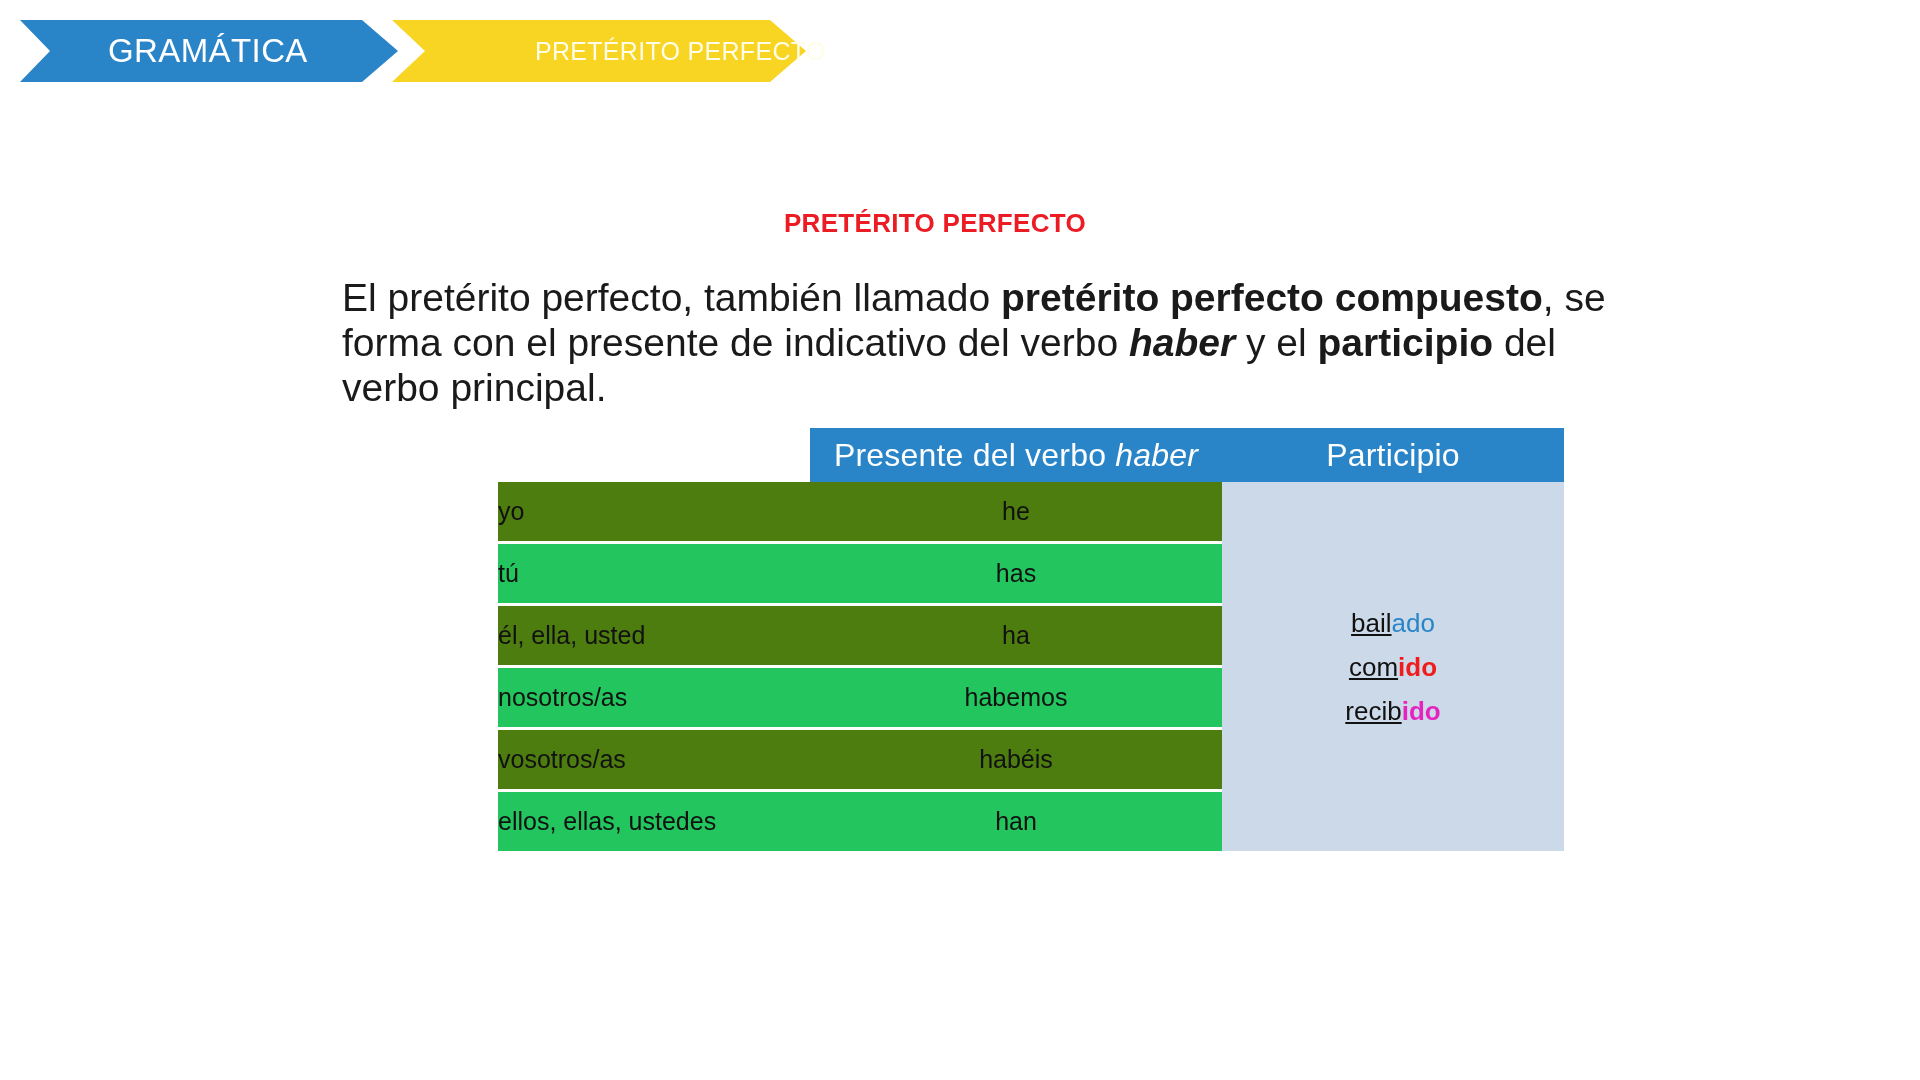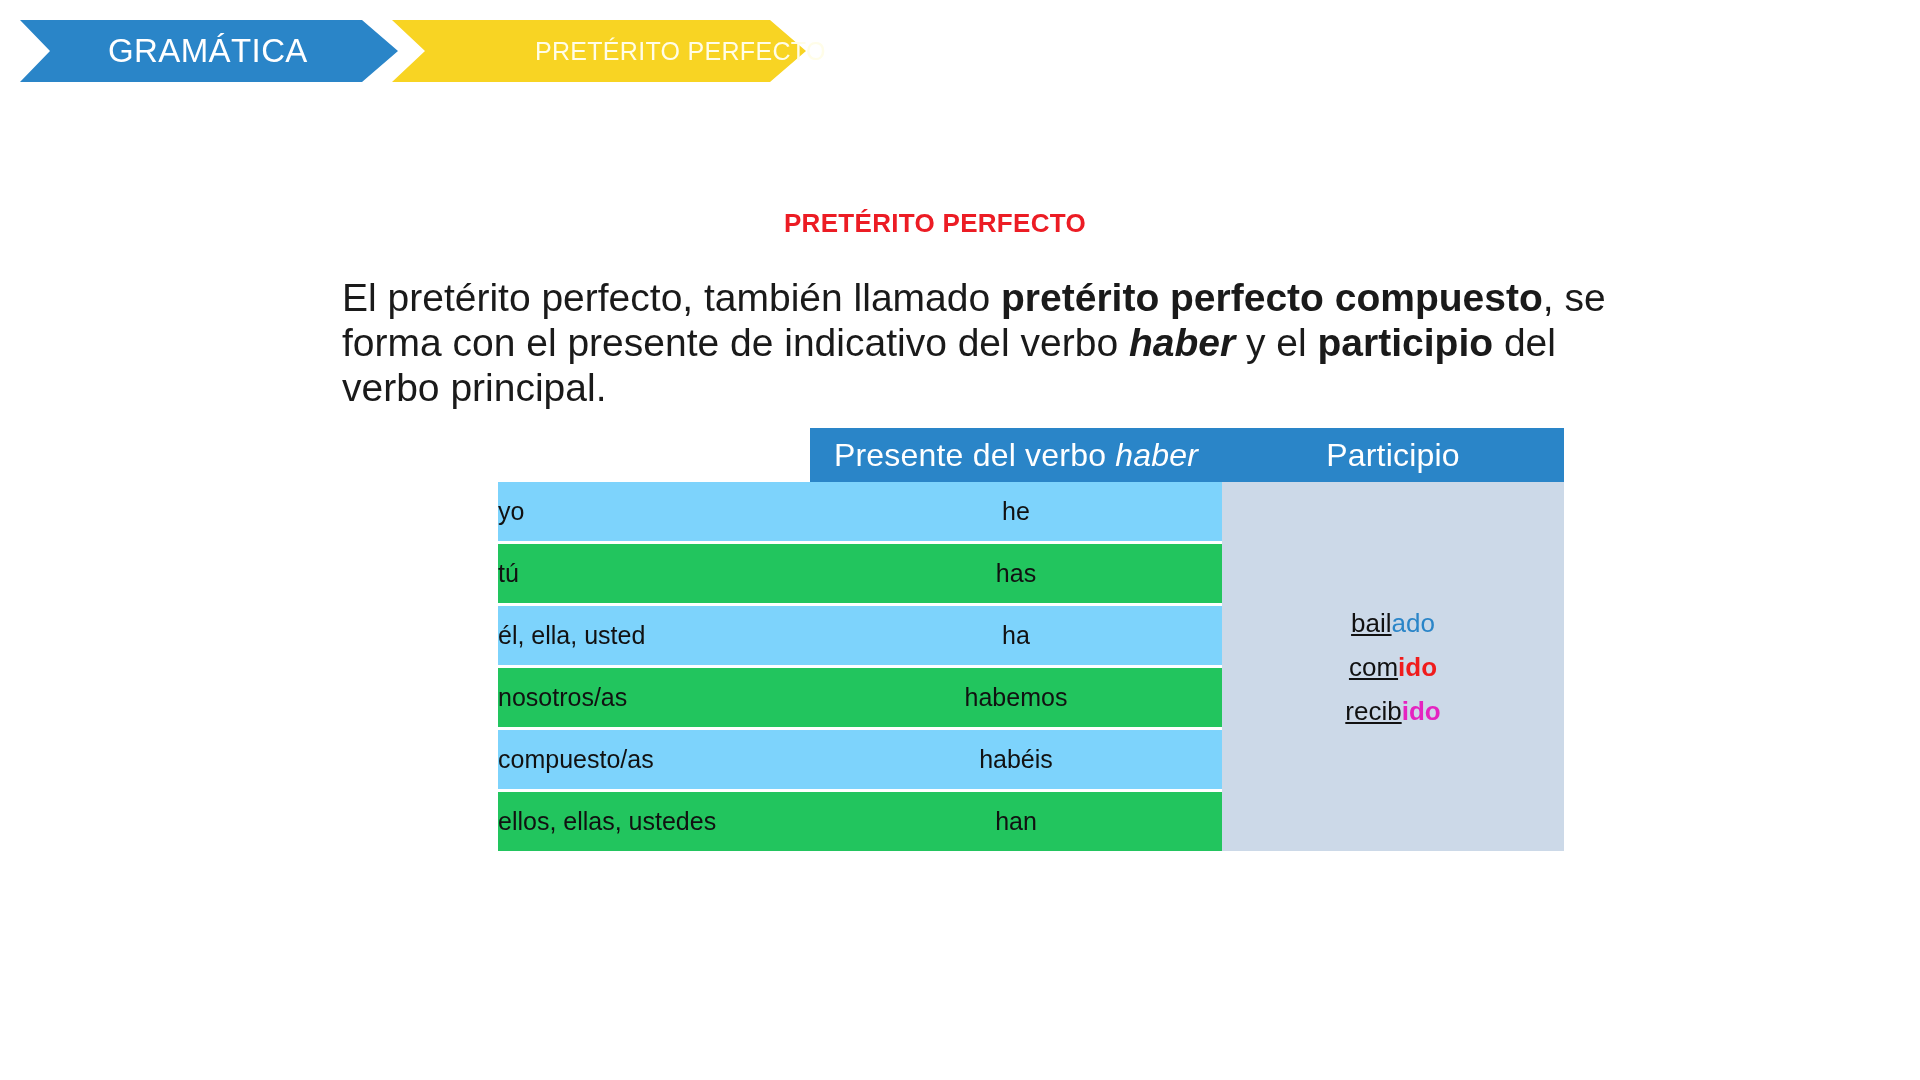--- a/index.html
+++ b/index.html
@@ -108,21 +108,21 @@
   .hdr-cell i { font-style: italic; }
 
   .data-row td { height: 59px; }
   .cell-pronoun {
     text-align: left;
     padding-left: 14px;
   }
   .cell-haber {
     text-align: center;
   }
-  .row-dark .cell-pronoun, .row-dark .cell-haber { background: #7dd3fc; }
+  .row-dark .cell-pronoun, .row-dark .cell-haber { background: #4d7c0f; }
   .row-light .cell-pronoun, .row-light .cell-haber { background: #22c55e; }
 
   .row-sep { height: 3px; background: #ffffff; }
   .row-sep td { height: 3px; padding: 0; }
   .sep-fill { background: #ffffff; }
 
   .cell-participio {
     background: #ccd9e8;
     text-align: center;
     vertical-align: middle;
@@ -201,21 +201,21 @@
     <tr class="data-row row-light">
       <td class="cell-pronoun">nosotros/as</td>
       <td class="cell-haber">habemos</td>
     </tr>
     <tr class="row-sep">
       <td class="sep-fill"></td>
       <td class="sep-fill"></td>
     </tr>
 
     <tr class="data-row row-dark">
-      <td class="cell-pronoun">compuesto/as</td>
+      <td class="cell-pronoun">vosotros/as</td>
       <td class="cell-haber">habéis</td>
     </tr>
     <tr class="row-sep">
       <td class="sep-fill"></td>
       <td class="sep-fill"></td>
     </tr>
 
     <tr class="data-row row-light">
       <td class="cell-pronoun">ellos, ellas, ustedes</td>
       <td class="cell-haber">han</td>

